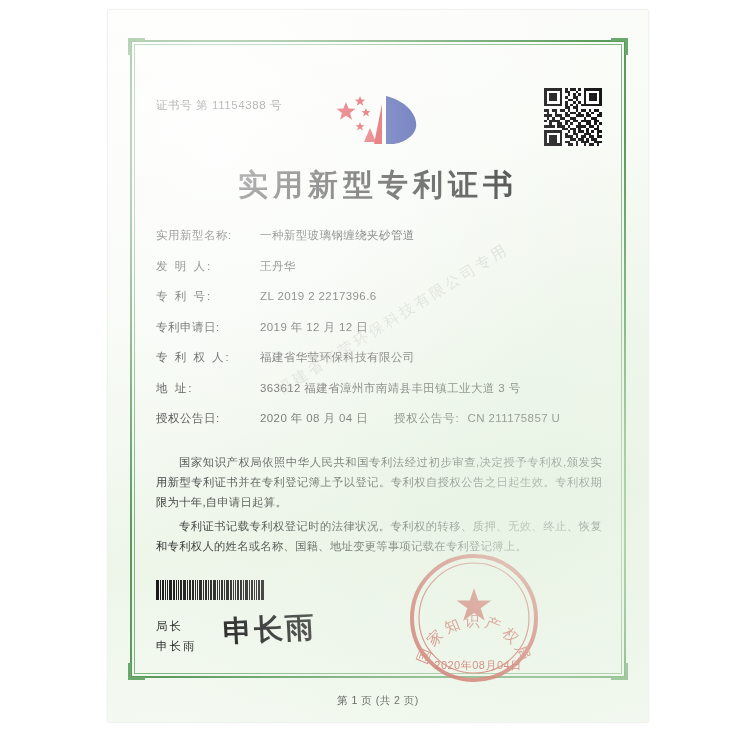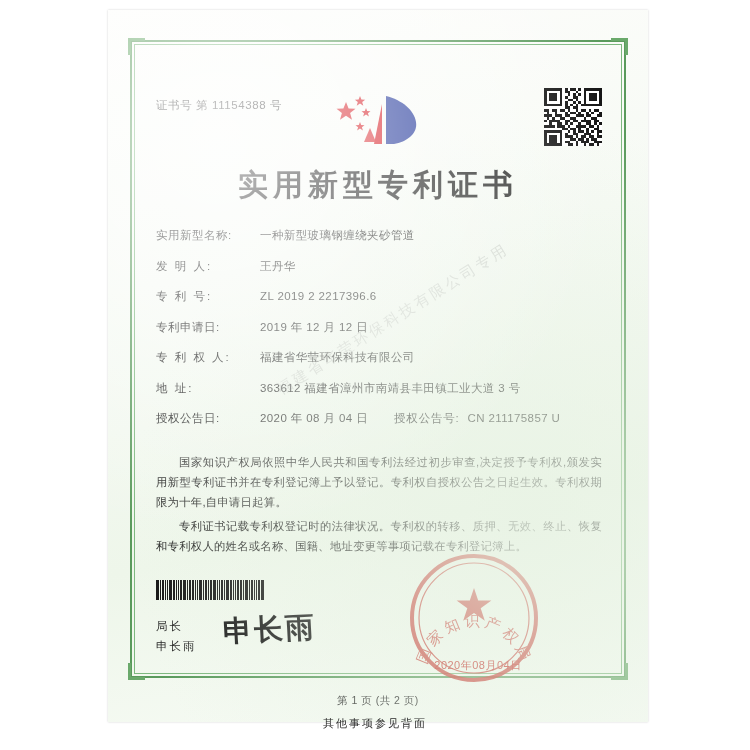--- a/index.html
+++ b/index.html
@@ -657,19 +657,18 @@
         </g>
       </svg>
     </div>
     <div class="seal-date">2020年08月04日</div>
 
     <div class="watermark">福建省华莹环保科技有限公司专用</div>
 
     <div class="page-no">第 1 页 (共 2 页)</div>
   </div>
 
-  <div class="footer-note">其他事项参见背面</div>
 
   <div class="corner-mark cm-tl"></div>
   <div class="corner-mark cm-tr"></div>
   <div class="corner-mark cm-bl"></div>
   <div class="corner-mark cm-br"></div>
 </div>
 
 </body></html>

